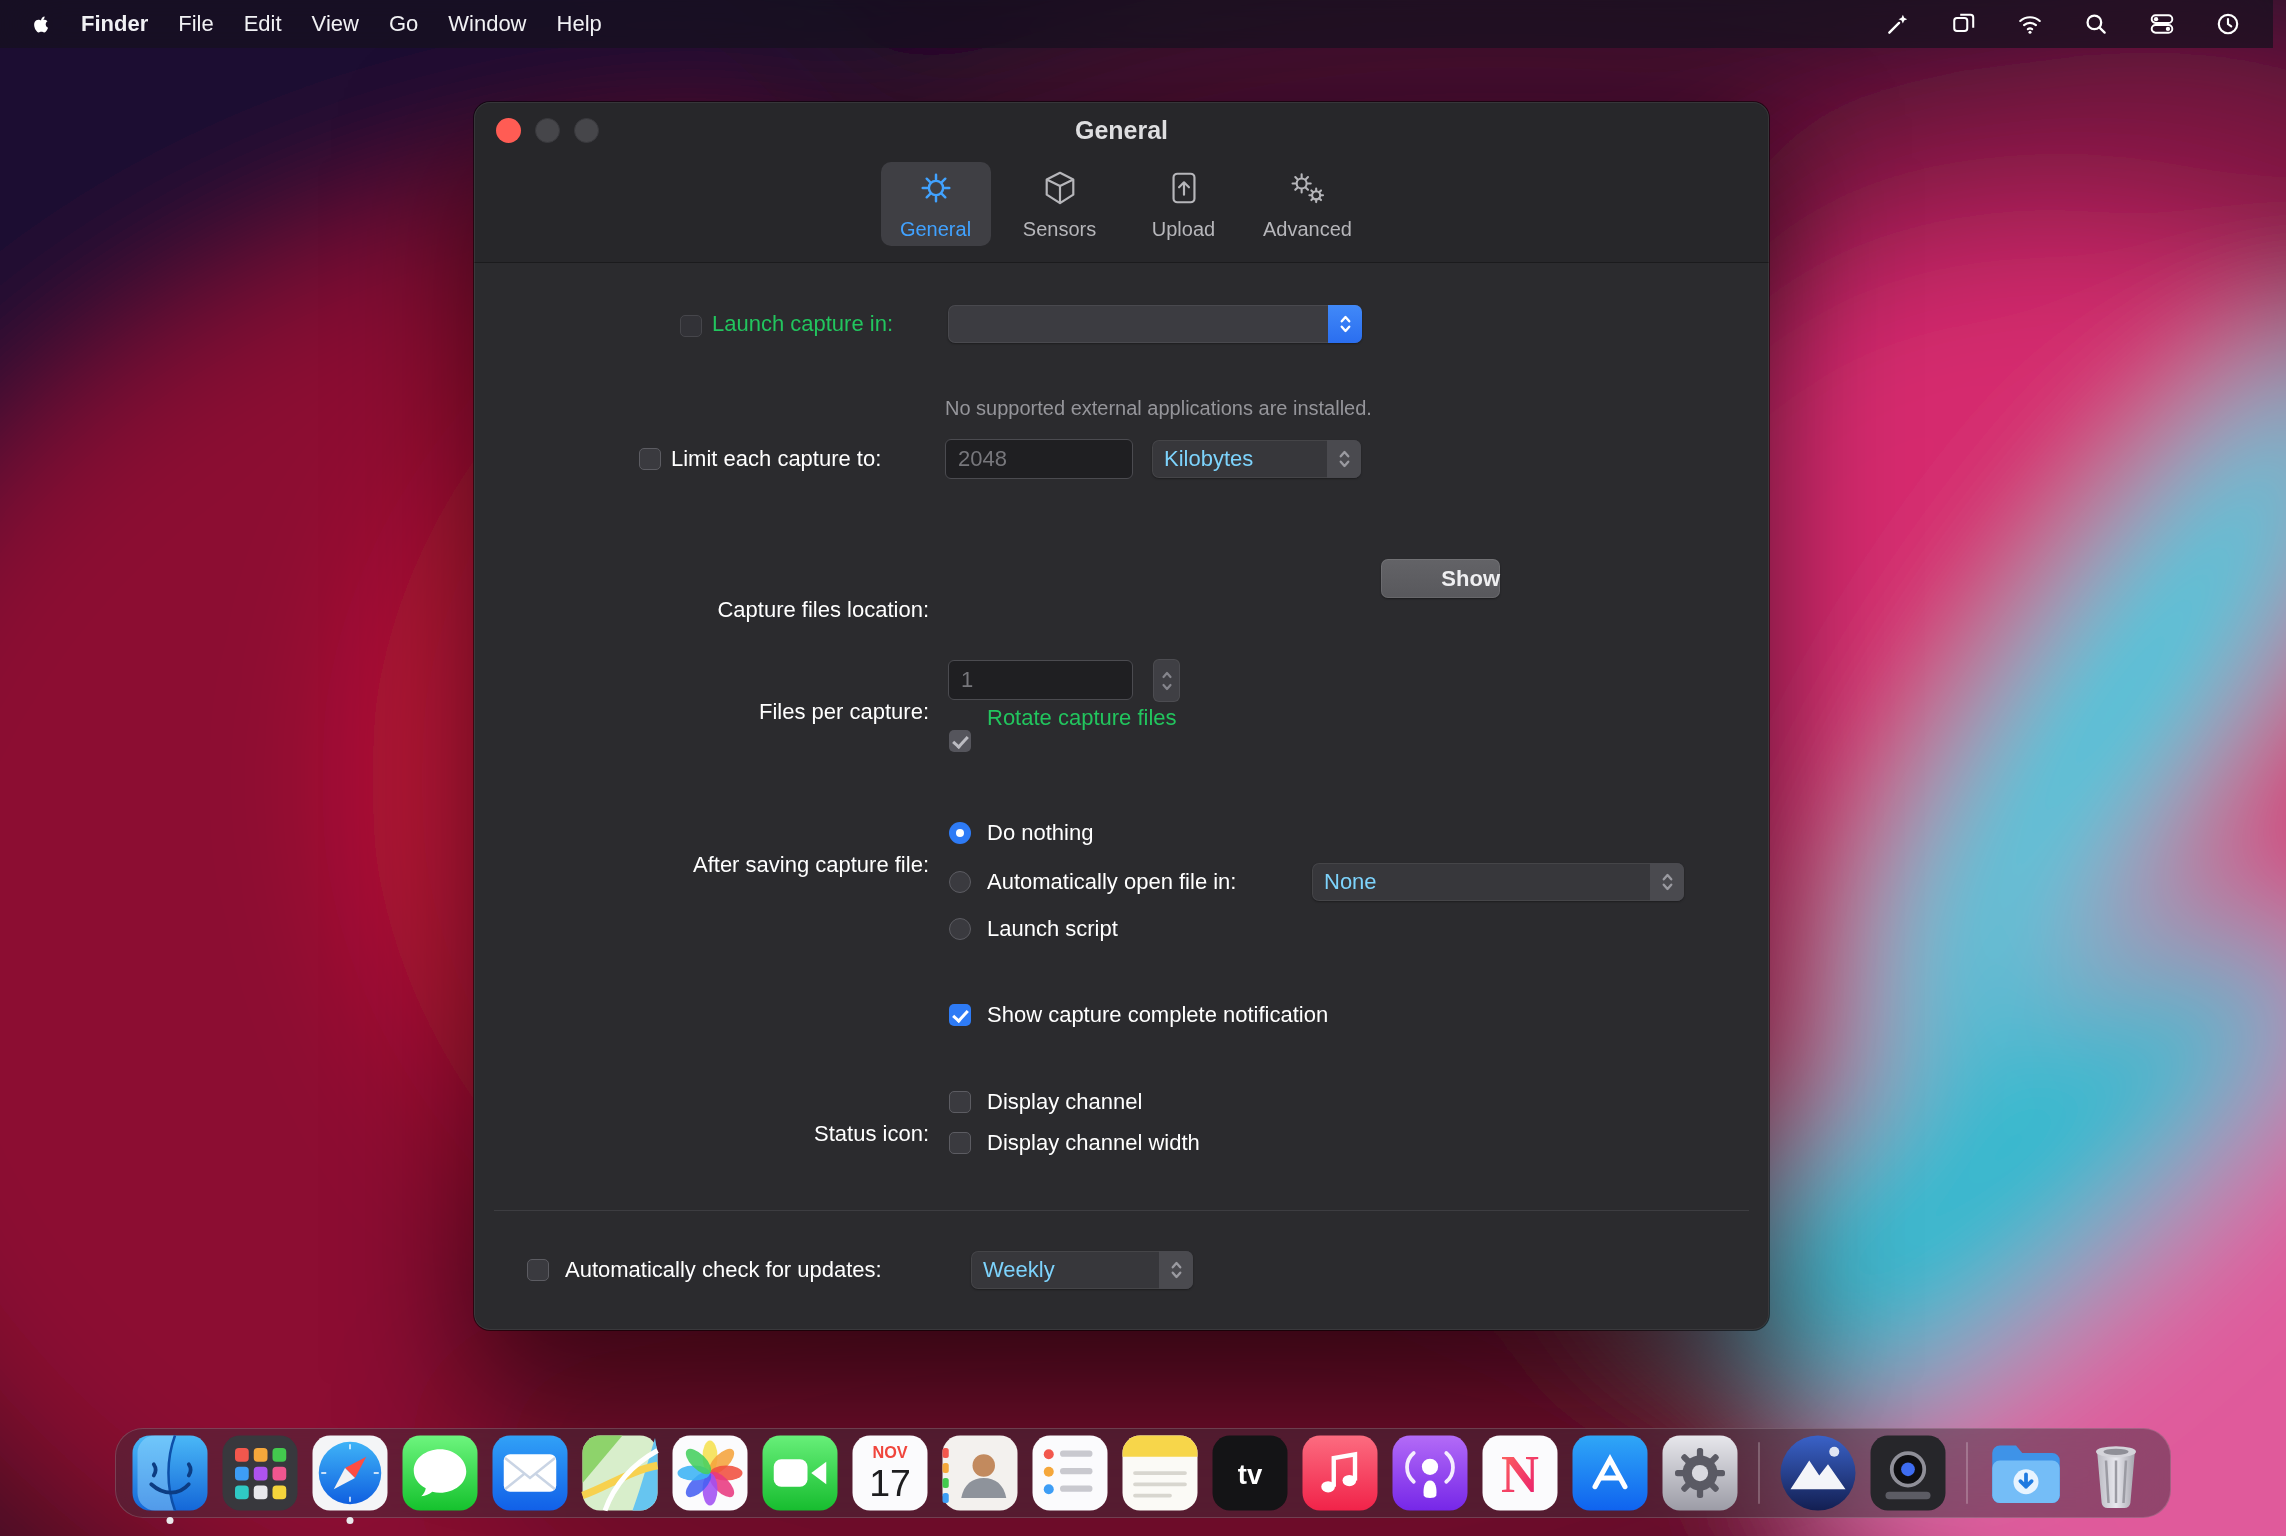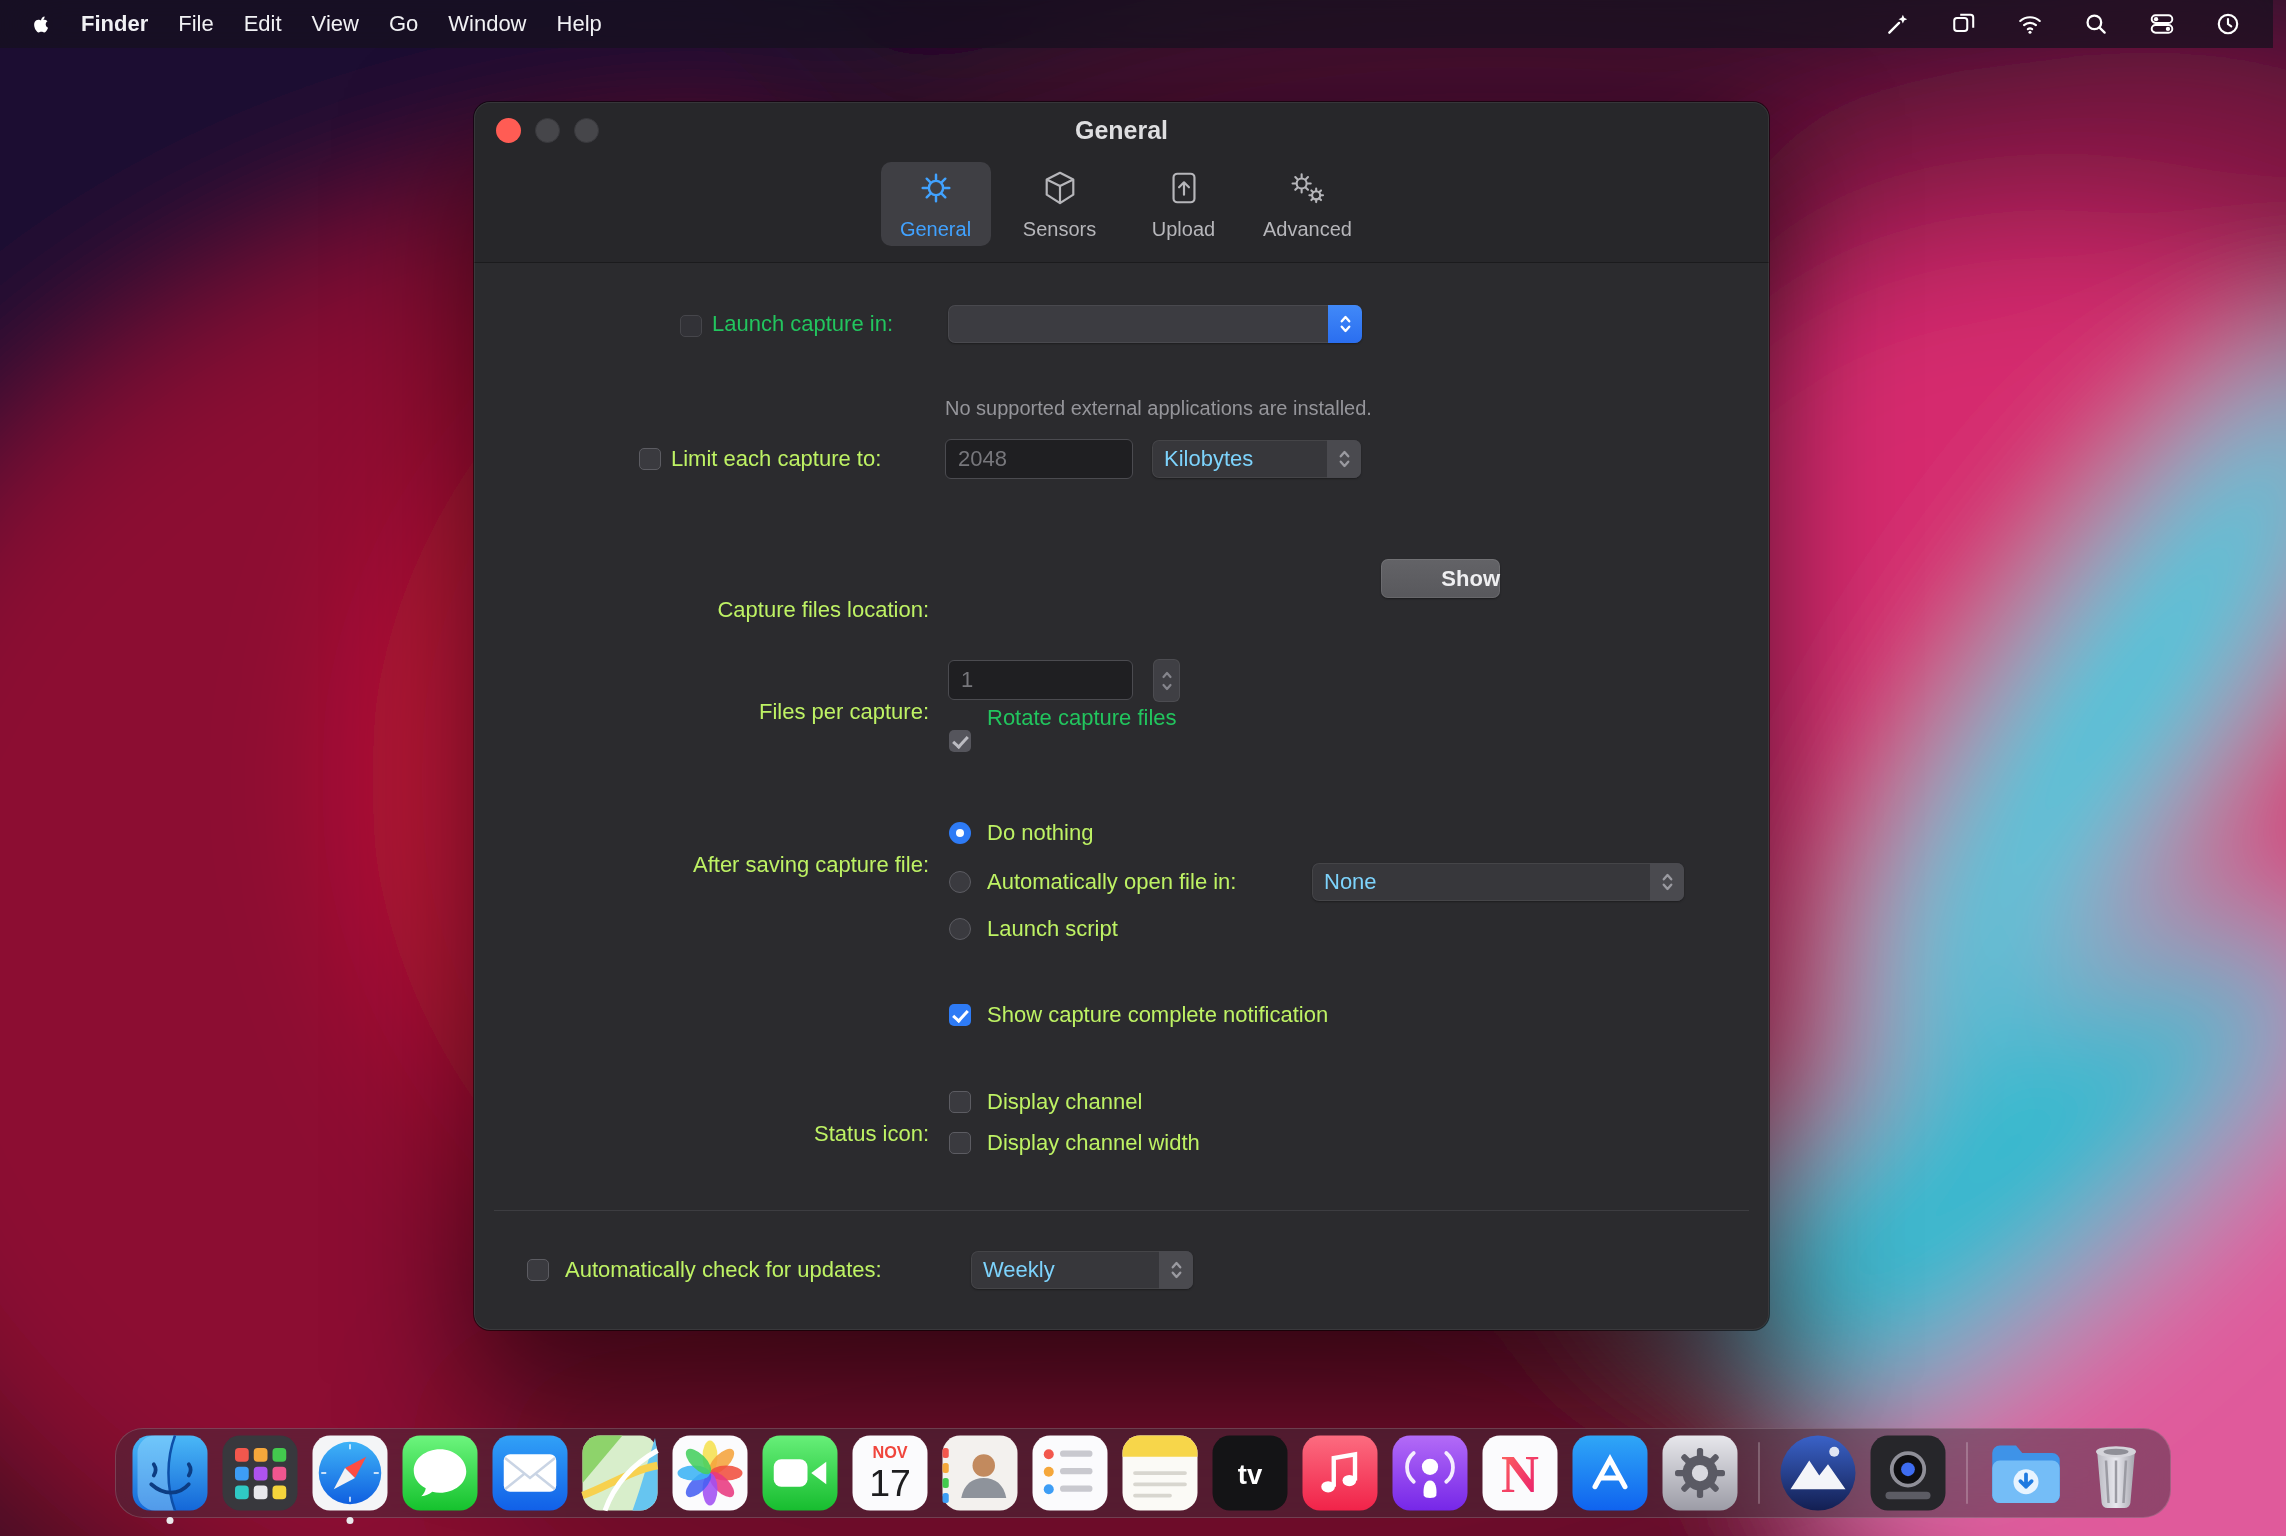--- a/index.html
+++ b/index.html
@@ -42,21 +42,21 @@
   .win-title{position:absolute;top:14px;left:0;right:0;text-align:center;
     font-size:25px;font-weight:bold;color:#dedee0;}
   .tabs{position:absolute;top:60px;left:0;right:0;display:flex;justify-content:center;gap:14px;}
   .tab{width:110px;height:84px;border-radius:10px;display:flex;flex-direction:column;
     align-items:center;justify-content:center;gap:7px;color:#b6b6ba;font-size:20px;}
   .tab.active{background:#3f3f44;color:#41a2ff;}
   .tab svg{width:40px;height:38px;}
   .tab-label{line-height:1;}
 
   
-  .lbl{position:absolute;font-size:22px;line-height:28px;color:#bef264;white-space:nowrap;}
+  .lbl{position:absolute;font-size:22px;line-height:28px;color:#ffffff;white-space:nowrap;}
   .lbl.dim{color:#22c55e;}
   .lbl.right{left:0;width:455px;text-align:right;margin-top:32px;}
   .note{position:absolute;font-size:20px;line-height:26px;color:#95959a;white-space:nowrap;}
 
   .checkbox{position:absolute;width:22px;height:22px;border-radius:5px;box-sizing:border-box;
     background:#3a3a3f;border:1px solid #5c5c62;}
   .checkbox.dim{background:#323237;border-color:#46464b;}
   .checkbox.checked-blue{background:#2e7bf6;border:none;}
   .checkbox.checked-gray{background:#55555c;border:none;}
   .checkbox.checked-blue::after,.checkbox.checked-gray::after{

